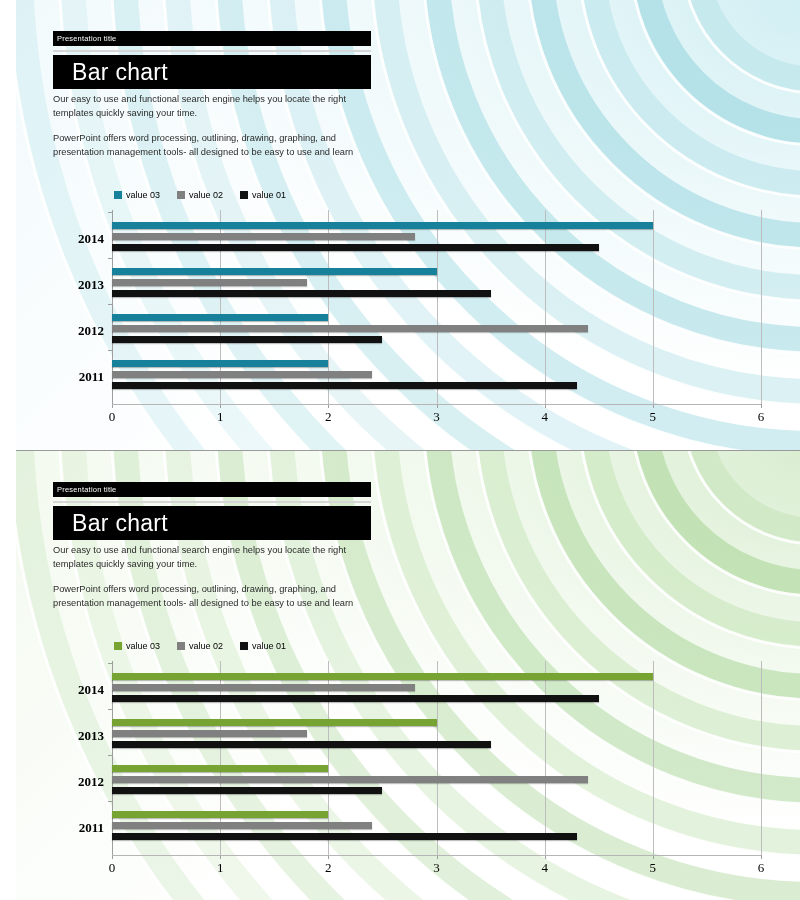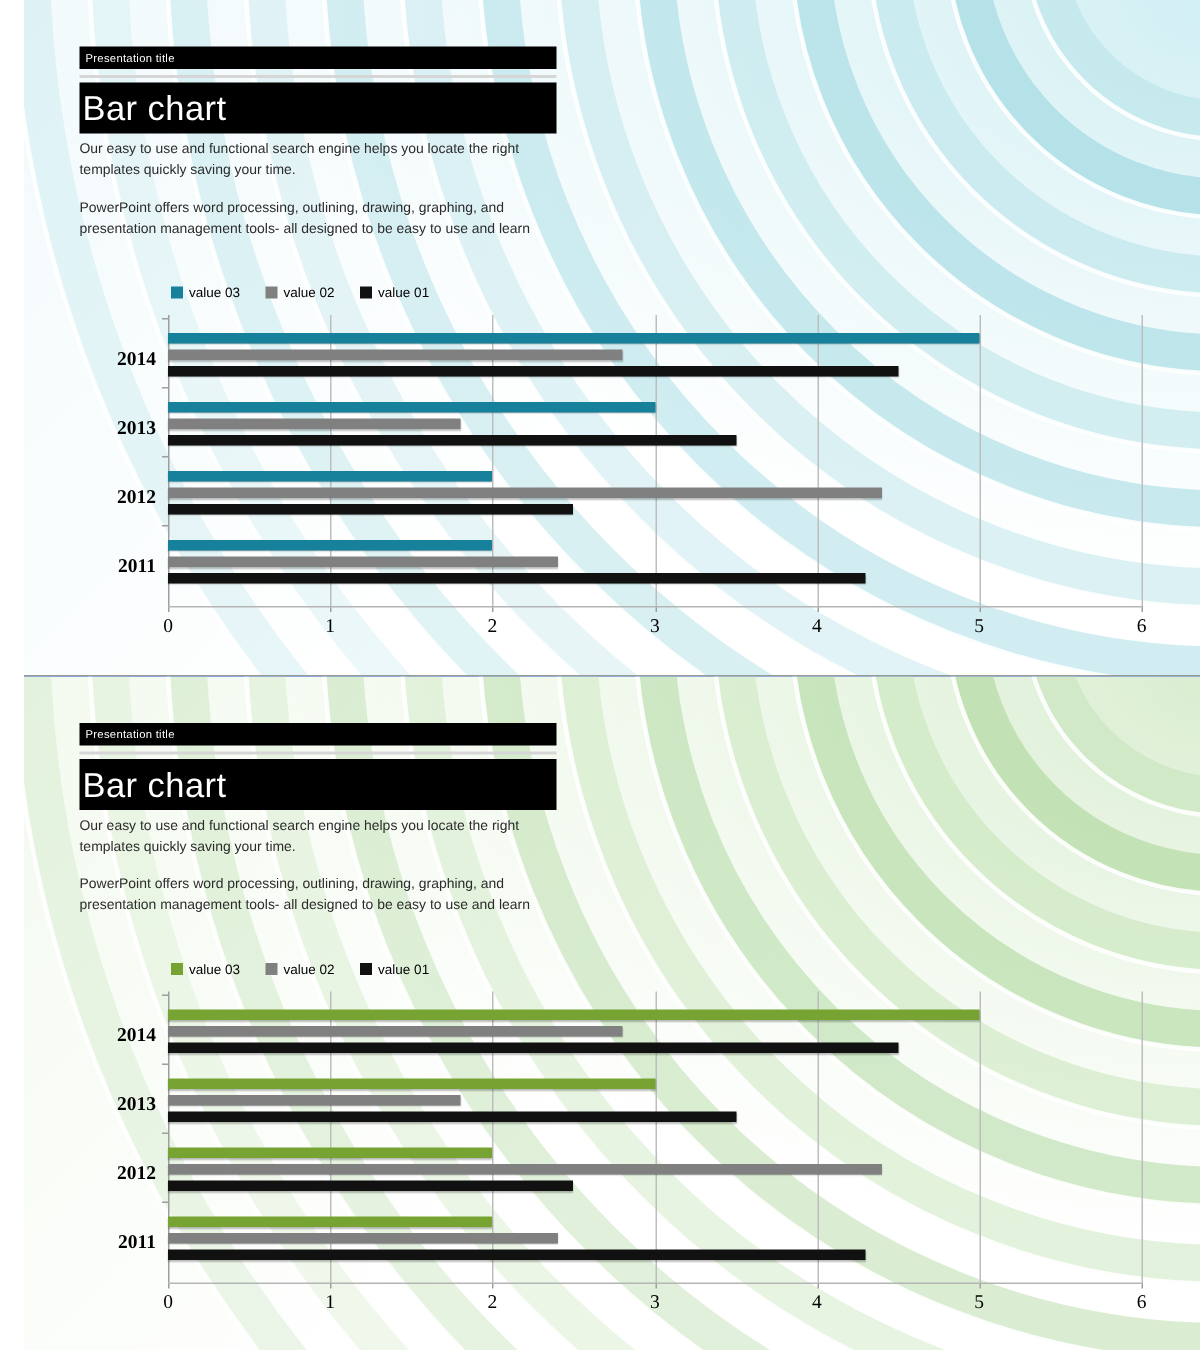--- a/index.html
+++ b/index.html
@@ -40,21 +40,21 @@
     top:31px; width:318px; height:15px; background:#000;
     display:flex; align-items:center; padding-left:4px;
   }
   .pres-bar span {
     color:#fff; font-size:7.5px; letter-spacing:.2px;
     font-family:"Liberation Sans", sans-serif;
   }
   .hr-line { top:50px; width:318px; height:2px; background:#d6d6d6; }
   .title-bar {
     top:55px; width:318px; height:34px; background:#000;
-    display:flex; align-items:center; padding-left:2px;
+    display:flex; align-items:center; padding-left:19px;
   }
   .title-bar span {
     color:#fff; font-size:23px; font-weight:300; letter-spacing:.3px;
     font-family:"Liberation Sans", sans-serif;
   }
 
   .body-text { position:absolute; left:37px; width:305px; }
   .body-text p {
     font-size:9.3px; line-height:13.5px; color:#2b2b2b;
     font-family:"Liberation Sans", sans-serif;

